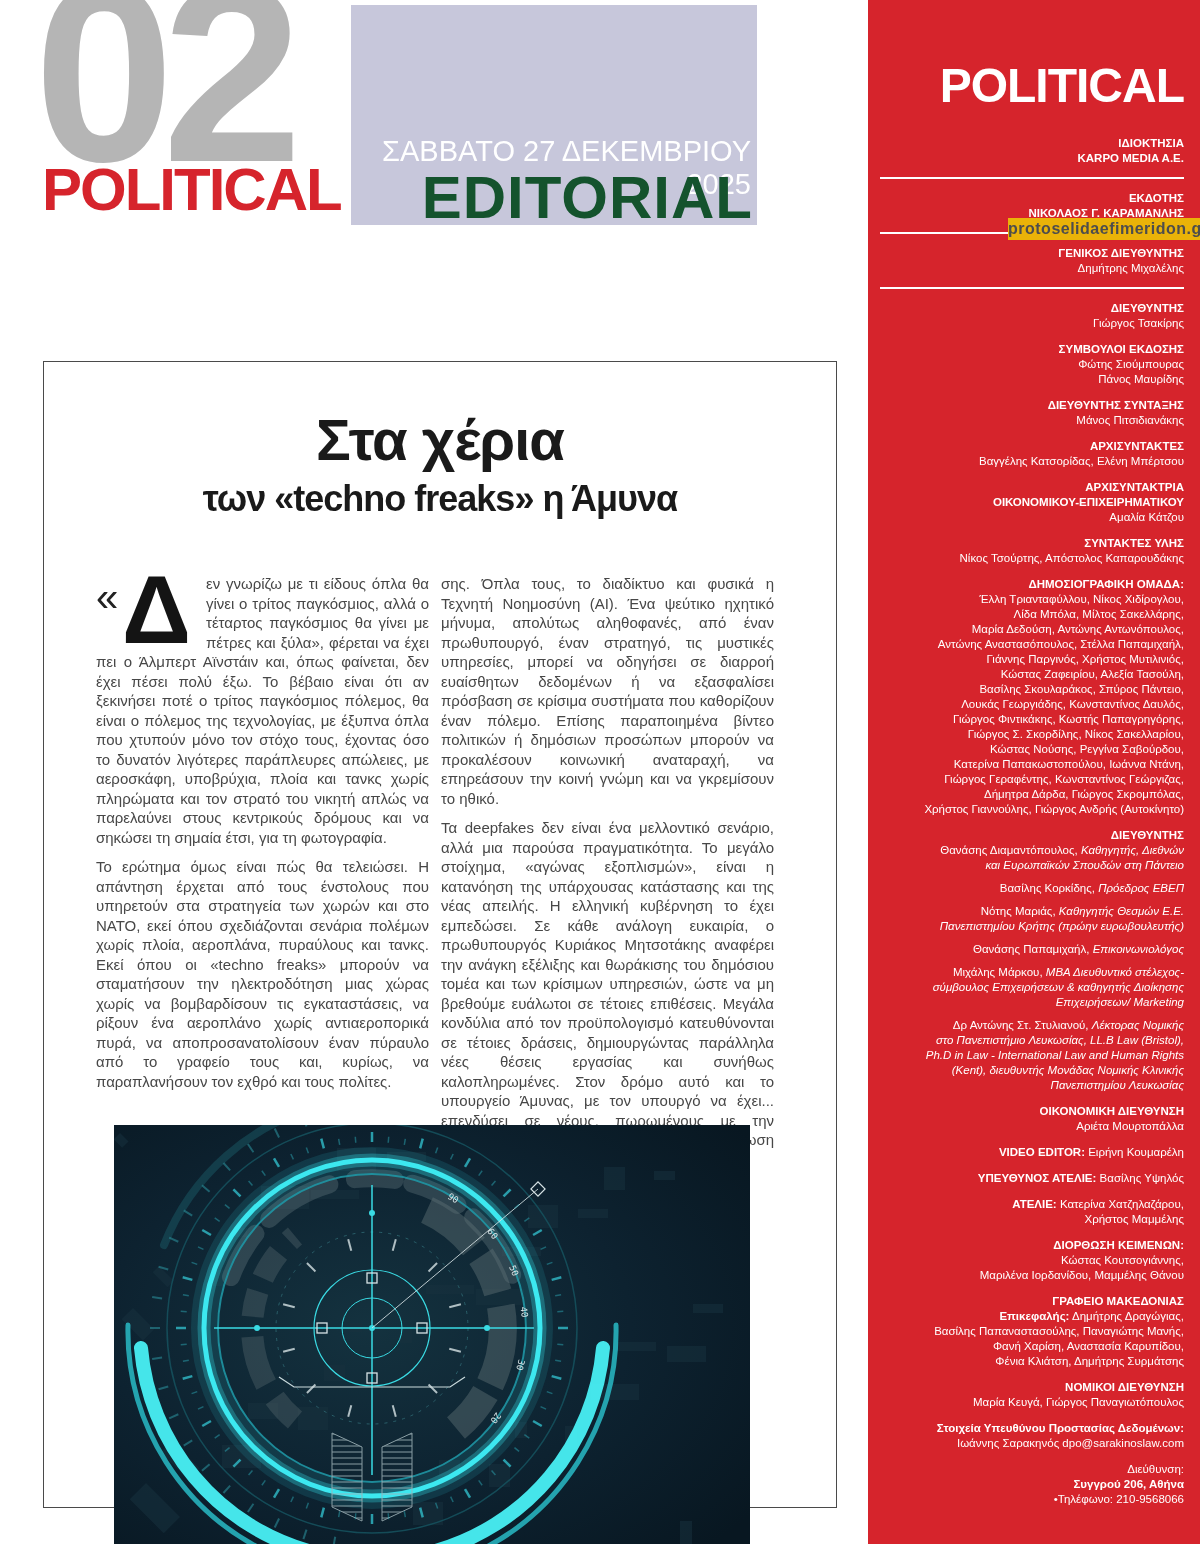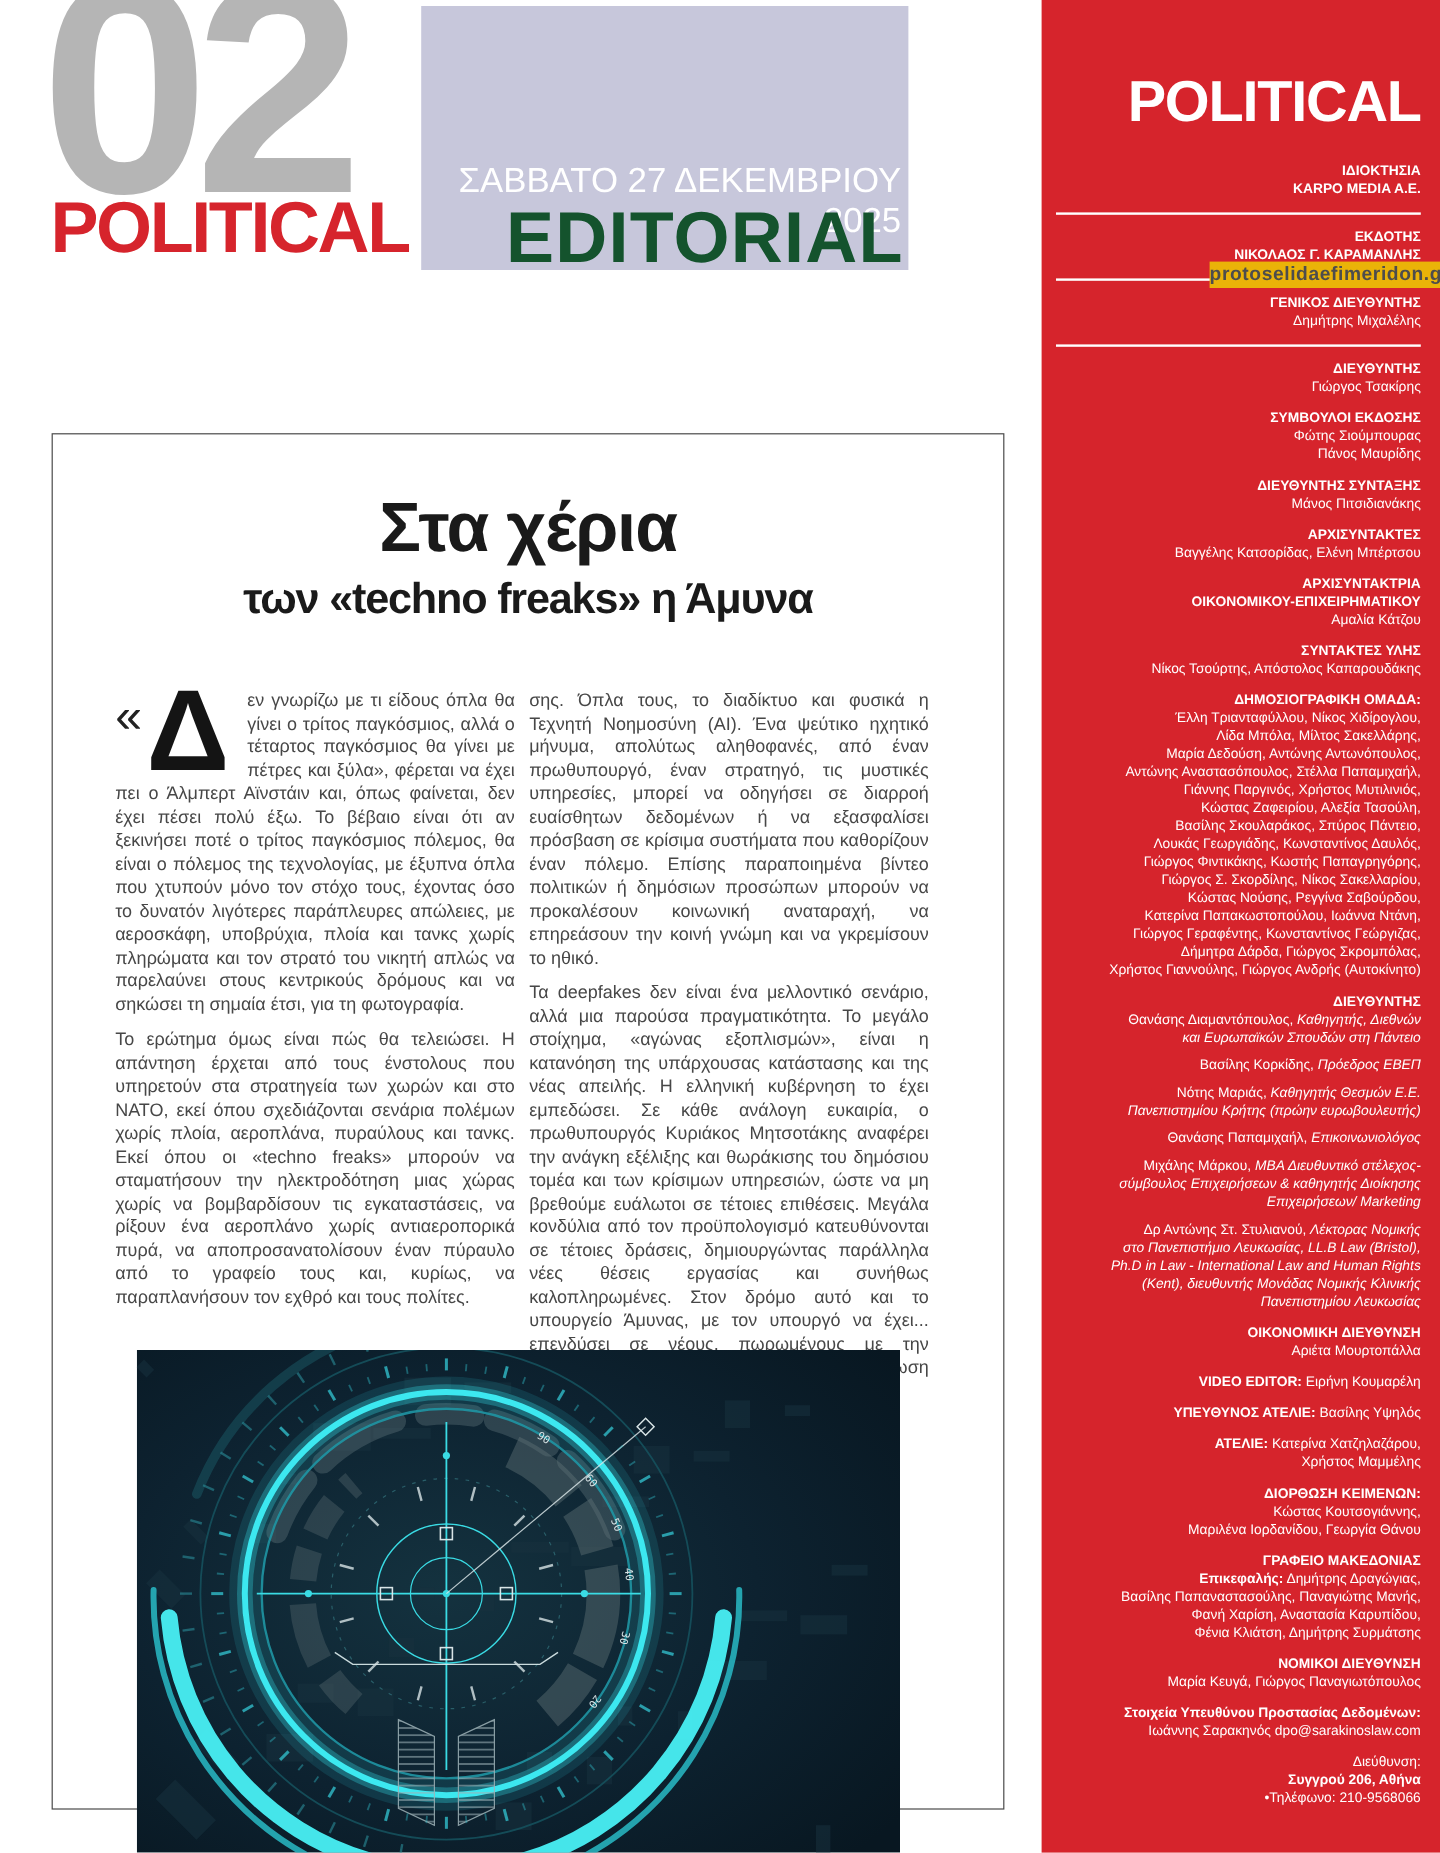--- a/index.html
+++ b/index.html
@@ -387,21 +387,21 @@
       <div class="sb-block">
         <div class="sb-line"><span class="b">ΥΠΕΥΘΥΝΟΣ ΑΤΕΛΙΕ:</span><span> Βασίλης Υψηλός</span></div>
       </div>
       <div class="sb-block">
         <div class="sb-line"><span class="b">ΑΤΕΛΙΕ:</span><span> Κατερίνα Χατζηλαζάρου,</span></div>
         <div class="sb-line"><span>Χρήστος Μαμμέλης</span></div>
       </div>
       <div class="sb-block">
         <div class="sb-line"><span class="b">ΔΙΟΡΘΩΣΗ ΚΕΙΜΕΝΩΝ:</span></div>
         <div class="sb-line"><span>Κώστας Κουτσογιάννης,</span></div>
-        <div class="sb-line"><span>Μαριλένα Ιορδανίδου, Γεωργία Θάνου</span></div>
+        <div class="sb-line"><span>Μαριλένα Ιορδανίδου, Μαμμέλης Θάνου</span></div>
       </div>
       <div class="sb-block">
         <div class="sb-line"><span class="b">ΓΡΑΦΕΙΟ ΜΑΚΕΔΟΝΙΑΣ</span></div>
         <div class="sb-line"><span class="b">Επικεφαλής:</span><span> Δημήτρης Δραγώγιας,</span></div>
         <div class="sb-line"><span>Βασίλης Παπαναστασούλης, Παναγιώτης Μανής,</span></div>
         <div class="sb-line"><span>Φανή Χαρίση, Αναστασία Καρυπίδου,</span></div>
         <div class="sb-line"><span>Φένια Κλιάτση, Δημήτρης Συρμάτσης</span></div>
       </div>
       <div class="sb-block">
         <div class="sb-line"><span class="b">ΝΟΜΙΚΟΙ ΔΙΕΥΘΥΝΣΗ</span></div>

